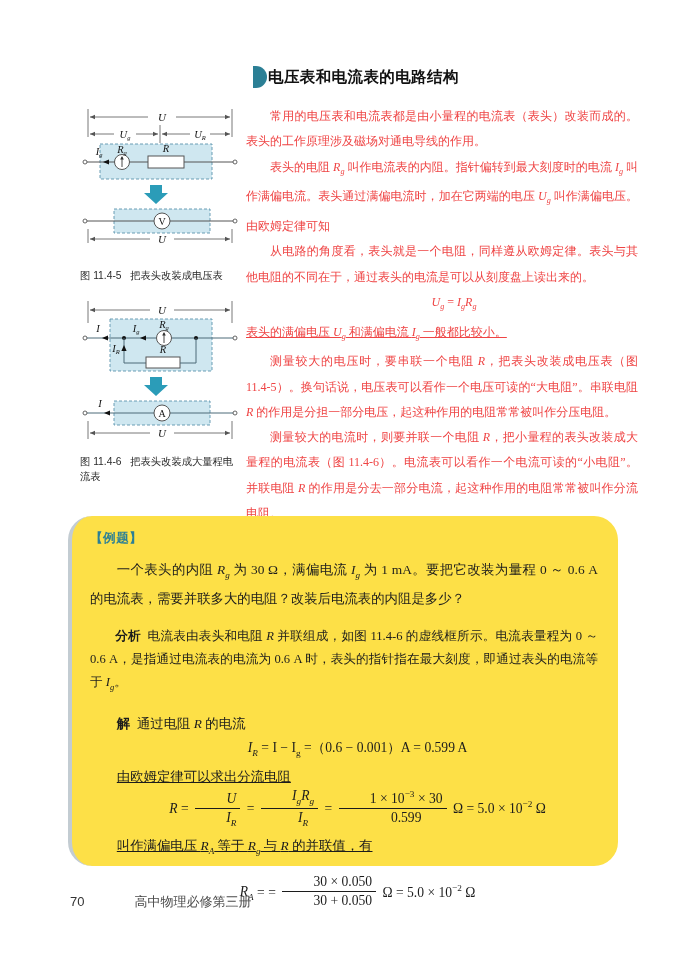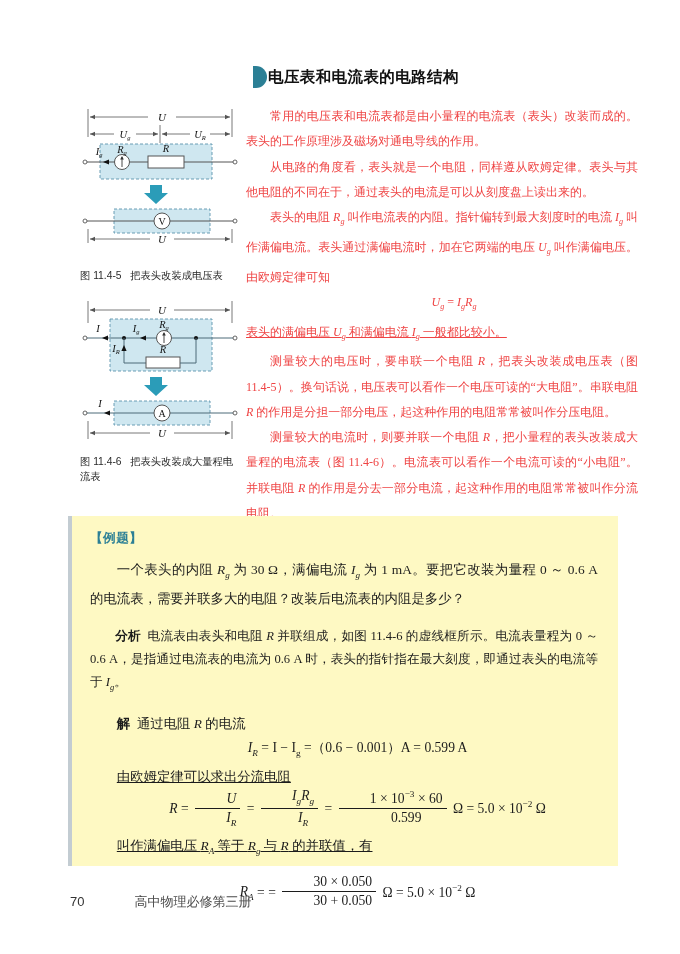--- a/index.html
+++ b/index.html
@@ -48,22 +48,23 @@
     font-size:10.3px;line-height:14.5px;color:#2a2a2a;
     font-family:"Liberation Sans","DejaVu Sans",sans-serif;
     width:160px;
   }
   .fig1{left:80px;top:103px;}
   .fig2{left:80px;top:297px;}
 
   
   .example{
     position:absolute;left:68px;top:516px;width:546px;height:350px;
-    background:#fef9c3;
+    background:#fde047;
     border-left:4px solid #c3ccd2;
+    border-radius:24px;
   }
   .ex-title{
     position:absolute;left:18px;top:14px;
     font-family:"Liberation Sans","DejaVu Sans",sans-serif;
     font-weight:bold;font-size:12.6px;color:#2b7f95;letter-spacing:.5px;
   }
   .ex-body{
     position:absolute;left:18px;top:42px;width:508px;
     font-size:13.4px;line-height:23.5px;text-align:justify;color:#1c1c1c;
   }
@@ -230,22 +231,22 @@
       <text x="82" y="140" font-size="11" font-style="italic" text-anchor="middle" fill="#111">U</text>
     </svg>
     <div class="fig-cap" style="margin-top:8px">
       <span>图 11.4-6</span>
       &nbsp;&nbsp;<span>把表头改装成大量程电流表</span>
     </div>
   </div>
 
   <div class="body-col">
     <p>常用的电压表和电流表都是由小量程的电流表（表头）改装而成的。表头的工作原理涉及磁场对通电导线的作用。</p>
+    <p><span>表头的电阻 </span><i class="v">R<sub>g</sub></i><span> 叫作电流表的内阻。指针偏转到最大刻度时的电流 </span><i class="v">I<sub>g</sub></i><span> 叫作满偏电流。表头通过满偏电流时，加在它两端的电压 </span><i class="v">U<sub>g</sub></i><span> 叫作满偏电压。由欧姆定律可知</span></p>
     <p>从电路的角度看，表头就是一个电阻，同样遵从欧姆定律。表头与其他电阻的不同在于，通过表头的电流是可以从刻度盘上读出来的。</p>
-    <p><span>表头的电阻 </span><i class="v">R<sub>g</sub></i><span> 叫作电流表的内阻。指针偏转到最大刻度时的电流 </span><i class="v">I<sub>g</sub></i><span> 叫作满偏电流。表头通过满偏电流时，加在它两端的电压 </span><i class="v">U<sub>g</sub></i><span> 叫作满偏电压。由欧姆定律可知</span></p>
     <p class="eq-center"><i class="v">U<sub>g</sub></i> = <i class="v">I<sub>g</sub>R<sub>g</sub></i></p>
     <p class="noind" style="text-indent:0"><span>表头的满偏电压 </span><i class="v">U<sub>g</sub></i><span> 和满偏电流 </span><i class="v">I<sub>g</sub></i><span> 一般都比较小。</span></p>
     <p><span>测量较大的电压时，要串联一个电阻 </span><i class="v">R</i><span>，把表头改装成电压表（图 11.4-5）。换句话说，电压表可以看作一个电压可读的“大电阻”。串联电阻 </span><i class="v">R</i><span> 的作用是分担一部分电压，起这种作用的电阻常常被叫作分压电阻。</span></p>
     <p><span>测量较大的电流时，则要并联一个电阻 </span><i class="v">R</i><span>，把小量程的表头改装成大量程的电流表（图 11.4-6）。电流表可以看作一个电流可读的“小电阻”。并联电阻 </span><i class="v">R</i><span> 的作用是分去一部分电流，起这种作用的电阻常常被叫作分流电阻。</span></p>
   </div>
 
   <div class="example">
     <div class="ex-title">【例题】</div>
     <div class="ex-body">
 
@@ -258,21 +259,21 @@
       <p class="eqline"><i class="v">I<sub>R</sub></i> <span>= I − I</span><sub>g</sub> <span>=（0.6 − 0.001）A = 0.599 A</span></p>
 
       <p class="noind">由欧姆定律可以求出分流电阻</p>
 
       <p class="eqline">
         <i class="v">R</i> =
         <span class="frac"><span class="num"><i class="v">U</i></span><span class="den"><i class="v">I<sub>R</sub></i></span></span>
         =
         <span class="frac"><span class="num"><i class="v">I<sub>g</sub>R<sub>g</sub></i></span><span class="den"><i class="v">I<sub>R</sub></i></span></span>
         =
-        <span class="frac"><span class="num"><span>1 × 10</span><sup>−3</sup><span> × 60</span></span><span class="den">0.599</span></span>
+        <span class="frac"><span class="num"><span>1 × 10</span><sup>−3</sup><span> × 30</span></span><span class="den">0.599</span></span>
         <span>Ω =</span>
         <span>5.0 × 10</span><sup>−2</sup><span> Ω</span>
       </p>
 
       <p class="noind" style="margin-top:6px"><span>叫作满偏电压 </span><i class="v">R<sub>A</sub></i><span> 等于 </span><i class="v">R<sub>g</sub></i><span> 与 </span><i class="v">R</i><span> 的并联值，有</span></p>
 
       <p class="eqline" style="margin-top:10px">
         <i class="v">R<sub>A</sub></i> =
         =
         <span class="frac"><span class="num">30 × 0.050</span><span class="den">30 + 0.050</span></span>

